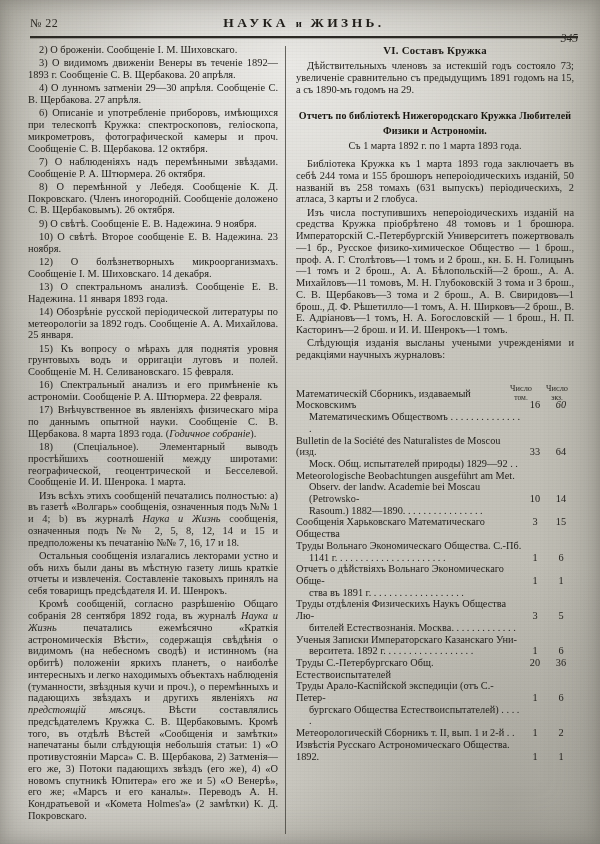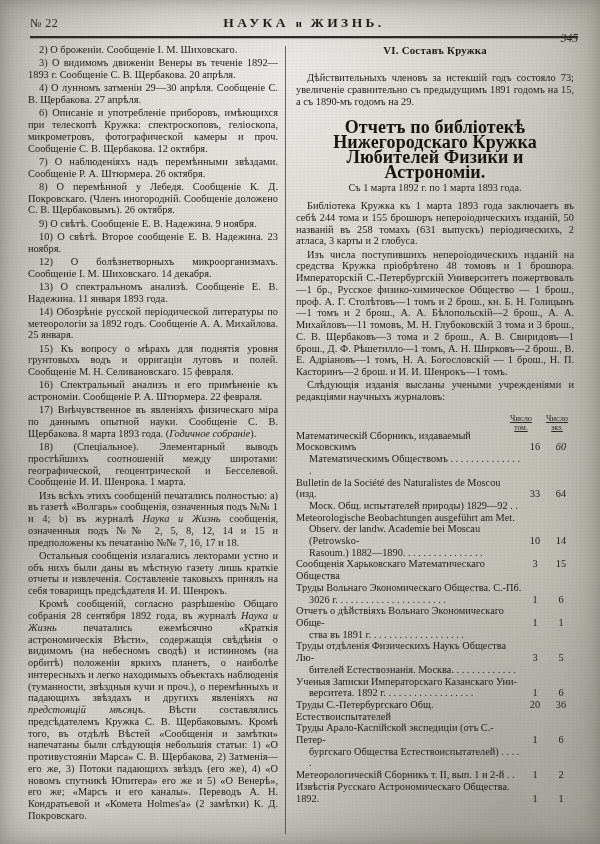--- a/index.html
+++ b/index.html
@@ -100,32 +100,32 @@
     text-align: justify;
     text-indent: 11px;
     hyphens: manual;
     color: #24221e;
   }
   p.noind { text-indent: 0; }
   .it { font-style: italic; }
 
   
   h2.sec {
-    margin: 0 0 16px 0;
+    margin: 0 0 4px 0;
     font-size: 10.8px;
     font-weight: bold;
     text-align: center;
     letter-spacing: .25px;
     color: #1d1b17;
   }
   h2.sec .num { margin-right: 3px; }
 
   h3.report {
     margin: 13px 0 2px 0;
-    font-size: 18px;
+    font-size: 10px;
     font-weight: bold;
     line-height: 15px;
     text-align: center;
     letter-spacing: .1px;
     color: #17150f;
   }
   .report-dates {
     margin: 2px 0 6px 0;
     font-size: 10.2px;
     text-align: center;
@@ -138,23 +138,22 @@
     margin-bottom: 1px;
     height: 19px;
     position: relative;
     font-size: 8.4px;
     line-height: 9px;
     text-align: center;
     color: #2a2823;
   }
   .tbl-head .th {
     position: absolute;
-    top: 4px;
+    top: 16px;
     width: 34px;
-    text-decoration: underline;
   }
   .tbl-head .th.c1 { right: 36px; }
   .tbl-head .th.c2 { right: 0px; }
   .tbl-head .th .l2 { font-size: 7.6px; }
 
   table.jlist {
     width: 100%;
     border-collapse: collapse;
     font-size: 10.3px;
     line-height: 11.7px;
@@ -281,21 +280,21 @@
               <td class="num">
                 <div style="padding-top: 0px;">3</div>
               </td>
               <td class="num">
                 <div style="padding-top: 0px;">15</div>
               </td>
             </tr>
             <tr>
               <td class="jname">
                 <div>Труды Вольнаго Экономическаго Общества. С.-Пб.</div>
-                <div class="cont">3026 г. . . . . . . . . . . . . . . . . . . . . .</div>
+                <div class="cont">1141 г. . . . . . . . . . . . . . . . . . . . . .</div>
               </td>
               <td class="num">
                 <div style="padding-top: 11.7px;">1</div>
               </td>
               <td class="num">
                 <div style="padding-top: 11.7px;">6</div>
               </td>
             </tr>
             <tr>
               <td class="jname">

